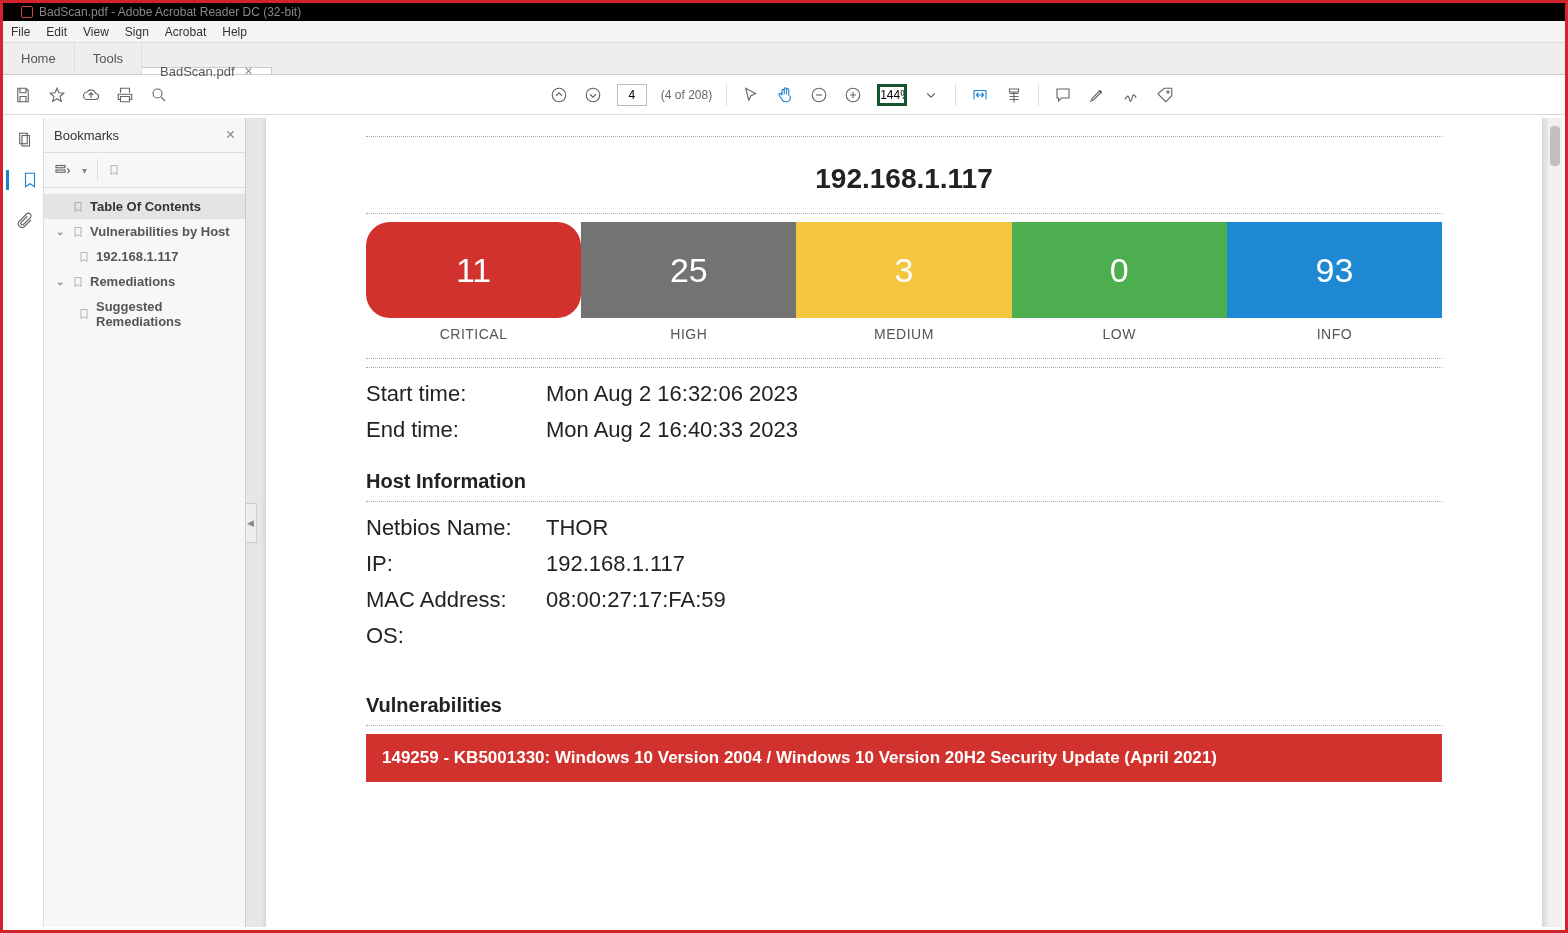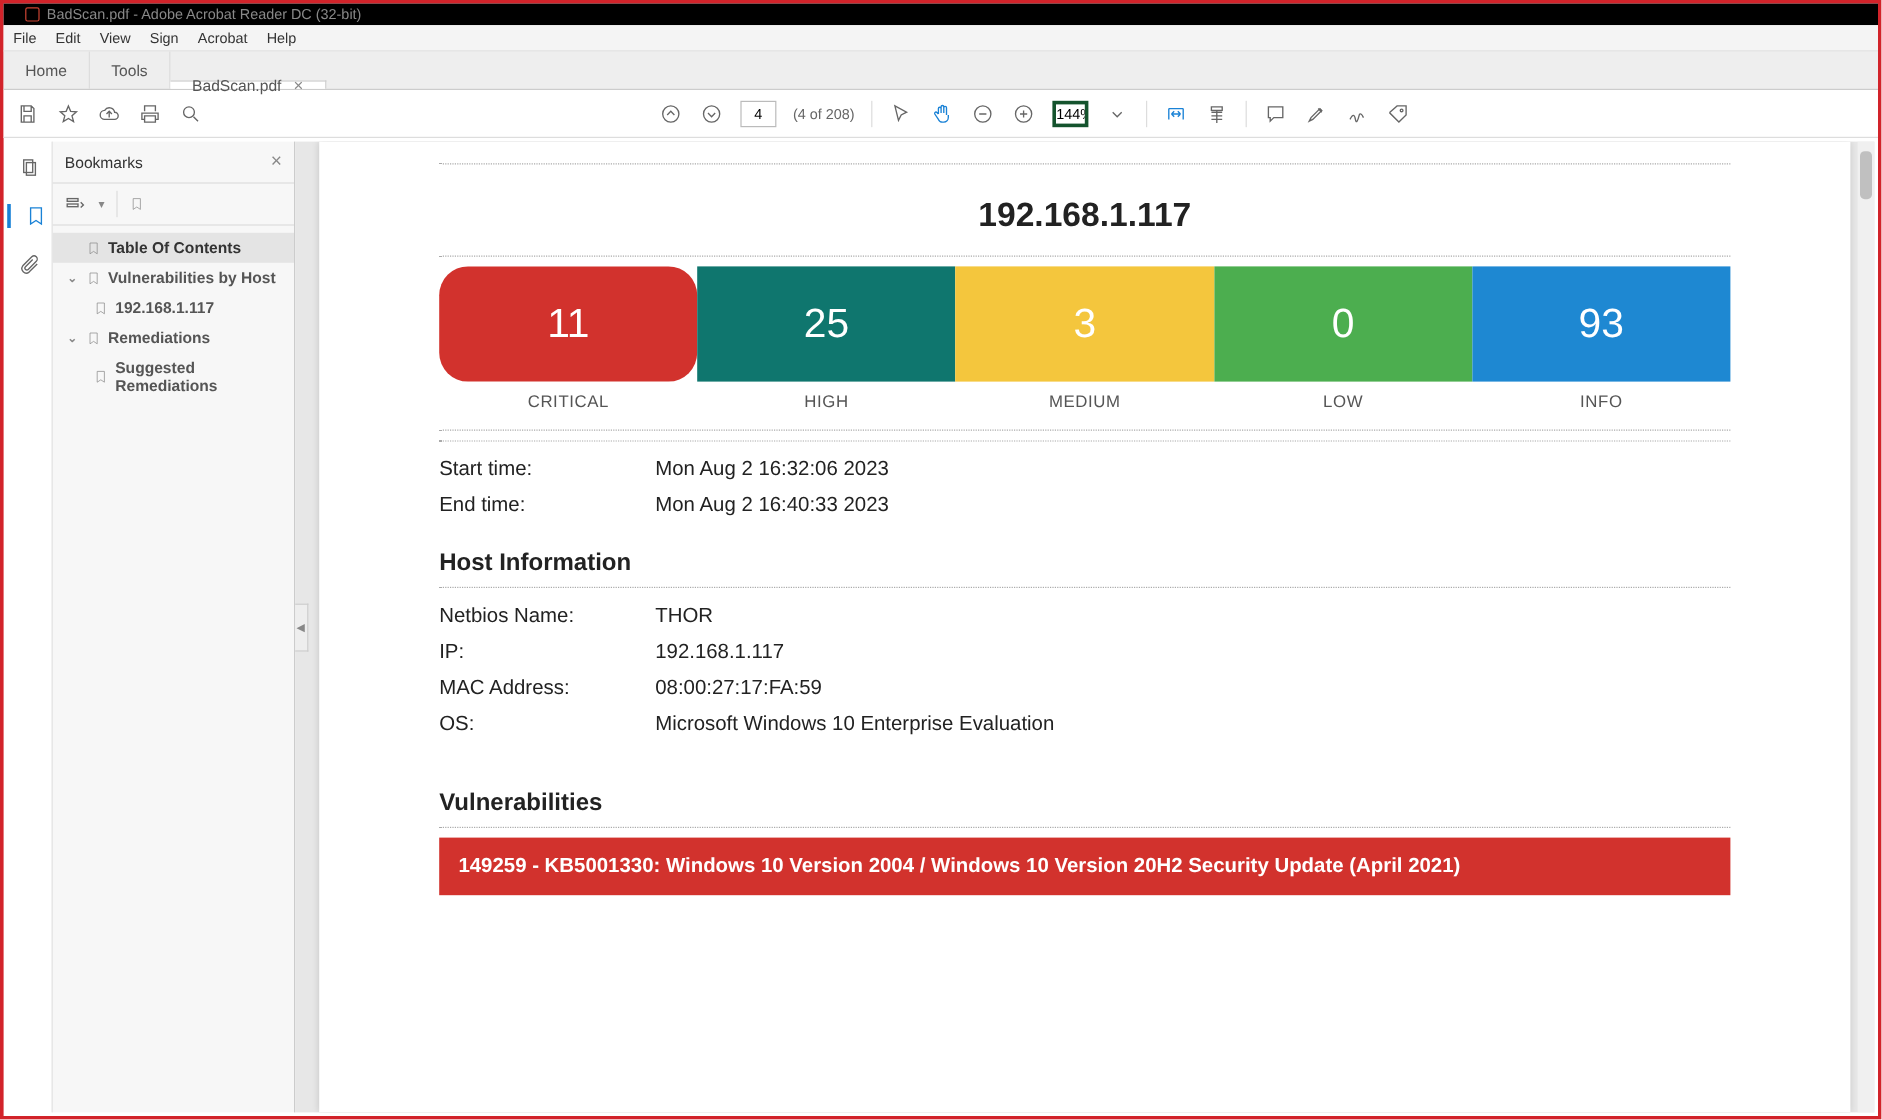--- a/index.html
+++ b/index.html
@@ -53,29 +53,29 @@
 .scrollbar { position: absolute; right: 0; top: 0; bottom: 0; width: 14px; background: #f0f0f0; }
 .scrollthumb { position: absolute; right: 2px; top: 8px; width: 10px; height: 40px; background: #c0c0c0; border-radius: 4px; }
 
 .dotline { border: 0; border-top: 1.5px dotted #aaa; margin: 8px 0; }
 
 .ip-title { text-align: center; font-size: 28px; font-weight: bold; color: #222; padding: 18px 0 10px; }
 
 .sev-row { display: flex; height: 96px; }
 .sev { flex: 1; display: flex; align-items: center; justify-content: center; font-size: 34px; color: #fff; font-weight: 300; }
 .sev.critical { background: #d2322d; border-radius: 24px; }
-.sev.high { background: #0f766e; }
+.sev.high { background: #737373; }
 .sev.medium { background: #f4c63d; }
 .sev.low { background: #4cae4f; }
 .sev.info { background: #1e88d2; }
 .sev-labels { display: flex; }
 .sev-label { flex: 1; text-align: center; font-size: 14px; color: #555; padding: 8px 0; letter-spacing: .5px; }
 
 .section-h { font-size: 20px; font-weight: bold; color: #222; margin-top: 22px; margin-bottom: 6px; }
-.kv { display: flex; padding: 5px 0; font-size: 17px; color: #222; }
+.kv { display: flex; padding: 5px 0; font-size: 22px; color: #222; }
 .kv .k { width: 180px; }
 .vuln-title { background: #d2322d; color: #fff; font-weight: bold; font-size: 17px; padding: 12px 16px; margin-top: 8px; line-height: 1.4; }
 </style>
 </head>
 <body>
 
 <div class="outer-border">
 
   <div class="titlebar">
     <span class="app-icon"></span>
@@ -333,21 +333,20 @@
         <div class="kv">
           <div class="k">IP:</div>
           <div>192.168.1.117</div>
         </div>
         <div class="kv">
           <div class="k">MAC Address:</div>
           <div>08:00:27:17:FA:59</div>
         </div>
         <div class="kv">
           <div class="k">OS:</div>
-          <div>Microsoft Windows 10 Enterprise Evaluation</div>
         </div>
 
         <div class="section-h" style="margin-top:40px;">Vulnerabilities</div>
         <hr class="dotline">
         <div class="vuln-title">149259 - KB5001330: Windows 10 Version 2004 / Windows 10 Version 20H2 Security Update (April 2021)</div>
       </div>
       <div class="scrollbar">
         <div class="scrollthumb"></div>
       </div>
     </div>

